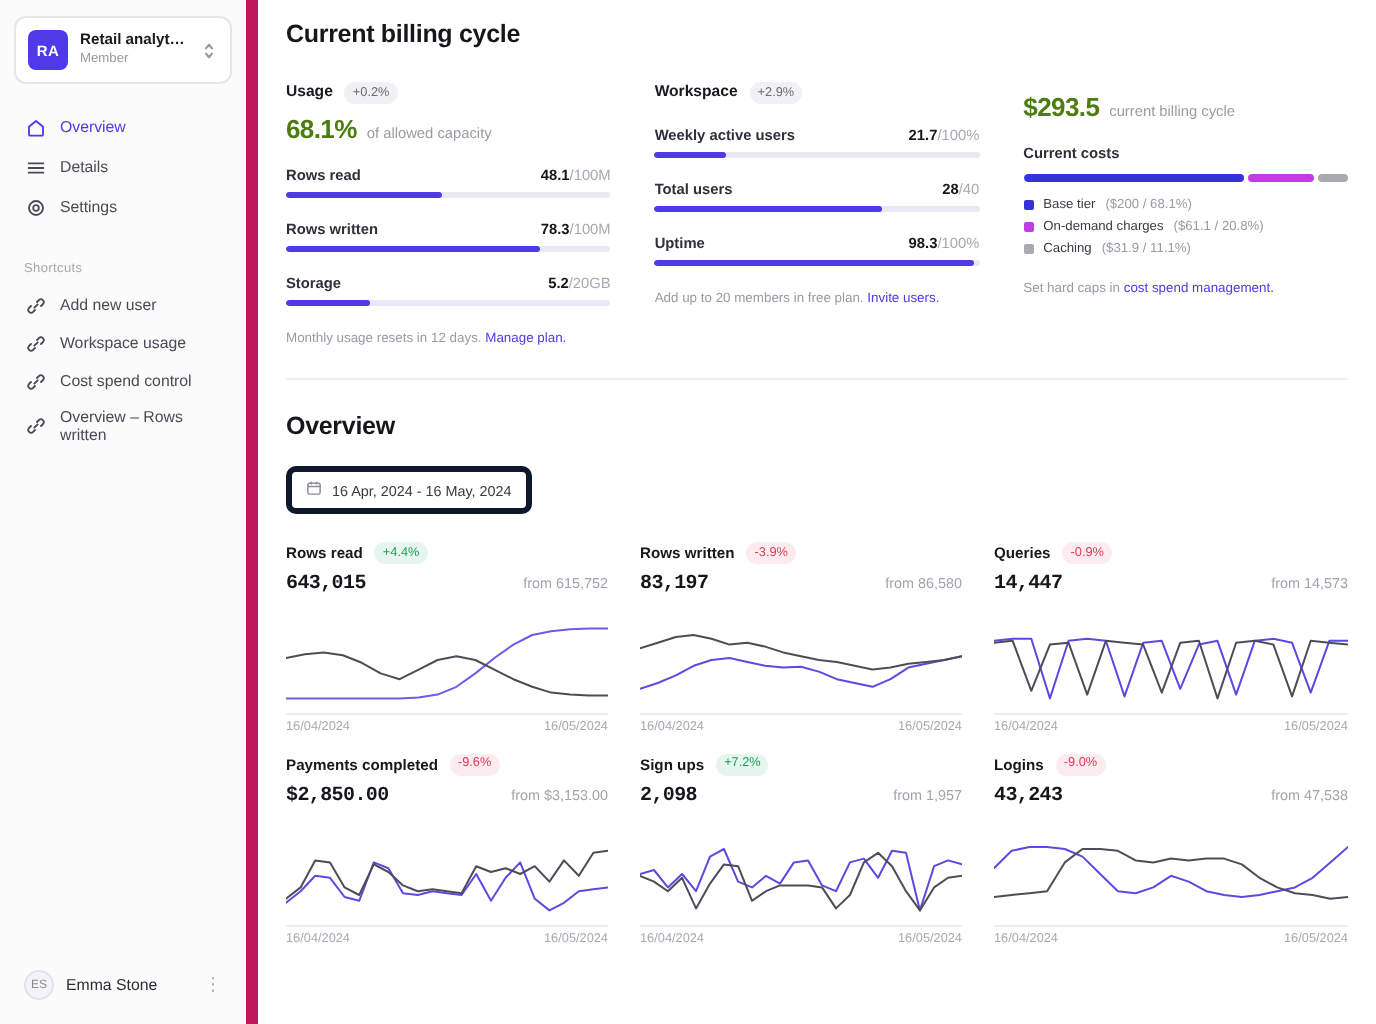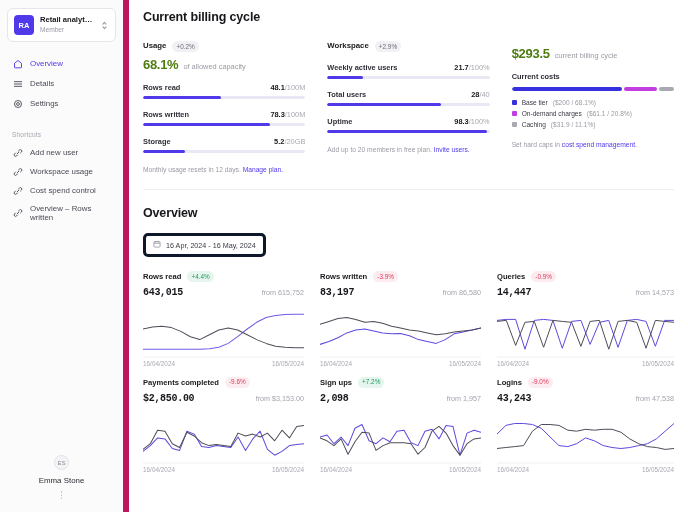--- a/index.html
+++ b/index.html
@@ -55,21 +55,21 @@
     font-size: 6.5px; color: #a6a6b0; margin: 18px 0 5px 5px; letter-spacing: .2px;
   }
   .sc-item {
     display: flex; align-items: center; gap: 7px;
     padding: 4px 5px; border-radius: 5px;
     font-size: 7.9px; color: #4a4a55; cursor: pointer;
   }
   .user-row {
     position: absolute; left: 7px; right: 7px; bottom: 8px;
     display: flex; align-items: center; gap: 6px;
-    padding: 4px 5px; border-radius: 5px; flex-direction: column;
+    padding: 4px 5px; border-radius: 5px;
   }
   .user-avatar {
     width: 15px; height: 15px; border-radius: 50%;
     border: 1px solid #e2e2e8; background: #f4f4f6; color: #8b8b96;
     font-size: 6px; display: flex; align-items: center; justify-content: center; flex: 0 0 auto;
   }
   .user-name { font-size: 7.9px; color: #2c2c34; flex: 1 1 auto; }
   .dots { color: #a6a6b0; font-size: 9px; letter-spacing: 0; line-height: 1; }
 
   

